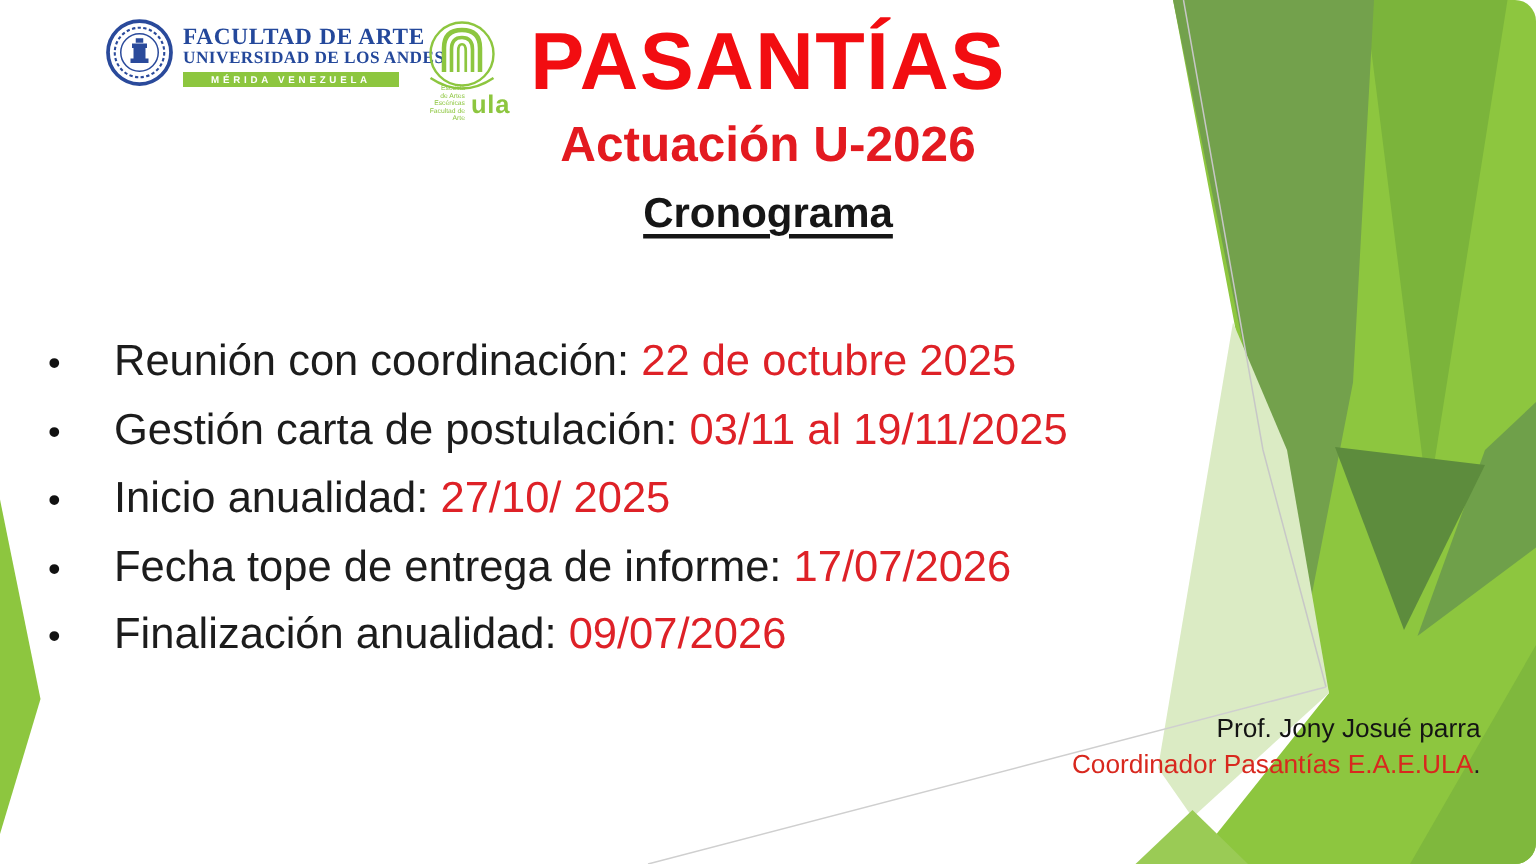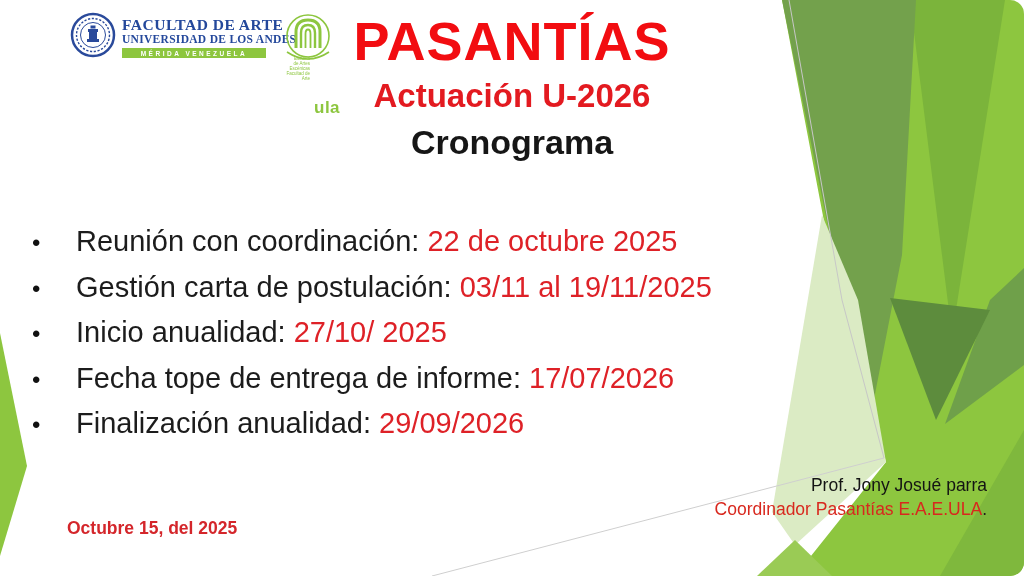--- a/index.html
+++ b/index.html
@@ -8,33 +8,33 @@
     font-family:"Liberation Sans",sans-serif;
     border-radius:14px;
   }
   .bg-art{position:absolute;top:0;left:0;z-index:0;}
   .content{position:absolute;top:0;left:0;width:1024px;height:576px;z-index:2;}
 
   
   .title-block{position:absolute;top:10px;left:0;width:1024px;text-align:center;}
   .main-title{margin:0;font-size:54px;font-weight:bold;color:#F20D11;letter-spacing:1px;line-height:62px;}
   .sub-title{margin:3px;font-size:33px;font-weight:bold;color:#E31A20;line-height:42px;}
-  .heading{margin:2px 0 0 0;font-size:34px;font-weight:bold;color:#161616;line-height:44px;
-    text-decoration-thickness:3px;text-underline-offset:5px;}
+  .heading{margin:2px 0 0 0;font-size:28px;font-weight:bold;color:#161616;line-height:44px;
+    text-decoration:underline;text-decoration-thickness:3px;text-underline-offset:5px;}
 
   
   .faculty-logo{position:absolute;left:70px;top:12px;display:flex;align-items:flex-start;}
   .faculty-text{margin-left:6px;padding-top:4px;}
   .faculty-line1{font-family:"Liberation Serif",serif;font-weight:bold;color:#24489B;font-size:15.5px;line-height:17px;letter-spacing:.5px;}
   .faculty-line2{font-family:"Liberation Serif",serif;font-weight:bold;color:#24489B;font-size:11.5px;line-height:13px;letter-spacing:.3px;text-align:center;}
   .faculty-banner{margin-top:2px;background:#8DC63F;color:#ffffff;font-size:6.5px;letter-spacing:2.5px;
     text-align:center;padding:1.5px 2px;font-weight:bold;width:140px;}
   .ula-logo{position:absolute;left:278px;top:12px;width:80px;height:74px;}
   .ula-caption{position:absolute;left:0px;top:44px;color:#8DC63F;font-size:4.5px;line-height:5px;text-align:right;width:32px;}
-  .ula-wordmark{position:absolute;left:36px;top:48px;color:#8DC63F;font-size:17px;font-weight:bold;letter-spacing:.5px;margin-top:38px;}
+  .ula-wordmark{position:absolute;left:36px;top:48px;color:#8DC63F;font-size:17px;font-weight:bold;letter-spacing:.5px;}
 
   
   .schedule{position:absolute;left:28px;top:219px;width:950px;}
   .schedule-row{white-space:nowrap;height:45.5px;line-height:45.5px;font-size:29px;}
   .dot{display:inline-block;width:44px;padding-left:4px;color:#111;font-size:24px;}
   .seg-black{color:#1C1C1C;}
   .seg-red{color:#DE2127;}
 
   
   .footer-date{position:absolute;left:67px;top:518px;font-size:17.5px;font-weight:bold;color:#D4262B;}
@@ -99,23 +99,22 @@
       <h1 class="main-title">PASANTÍAS</h1>
       <h2 class="sub-title">Actuación U-2026</h2>
       <h3 class="heading">Cronograma</h3>
     </div>
 
     <div class="schedule">
         <div class="schedule-row"><span class="dot">•</span><span class="seg-black">Reunión con coordinación: </span><span class="seg-red">22 de octubre 2025</span></div>
         <div class="schedule-row"><span class="dot">•</span><span class="seg-black">Gestión carta de postulación: </span><span class="seg-red">03/11 al 19/11/2025</span></div>
         <div class="schedule-row"><span class="dot">•</span><span class="seg-black">Inicio anualidad: </span><span class="seg-red">27/10/ 2025</span></div>
         <div class="schedule-row"><span class="dot">•</span><span class="seg-black">Fecha tope de entrega de informe: </span><span class="seg-red">17/07/2026</span></div>
-        <div class="schedule-row"><span class="dot">•</span><span class="seg-black">Finalización anualidad: </span><span class="seg-red">29/09/2026</span></div>
+        <div class="schedule-row"><span class="dot">•</span><span class="seg-black">Finalización anualidad: </span><span class="seg-red">09/07/2026</span></div>
       </div>
 
-    <div class="footer-date">Octubre 15, del 2025</div>
     <div class="footer-right">
       <div class="footer-author">Prof. Jony Josué parra</div>
       <div class="footer-role"><span class="seg-red">Coordinador Pasantías E.A.E.ULA</span><span class="suffix">.</span></div>
     </div>
 
   </div>
 </div>
 
 </body></html>

